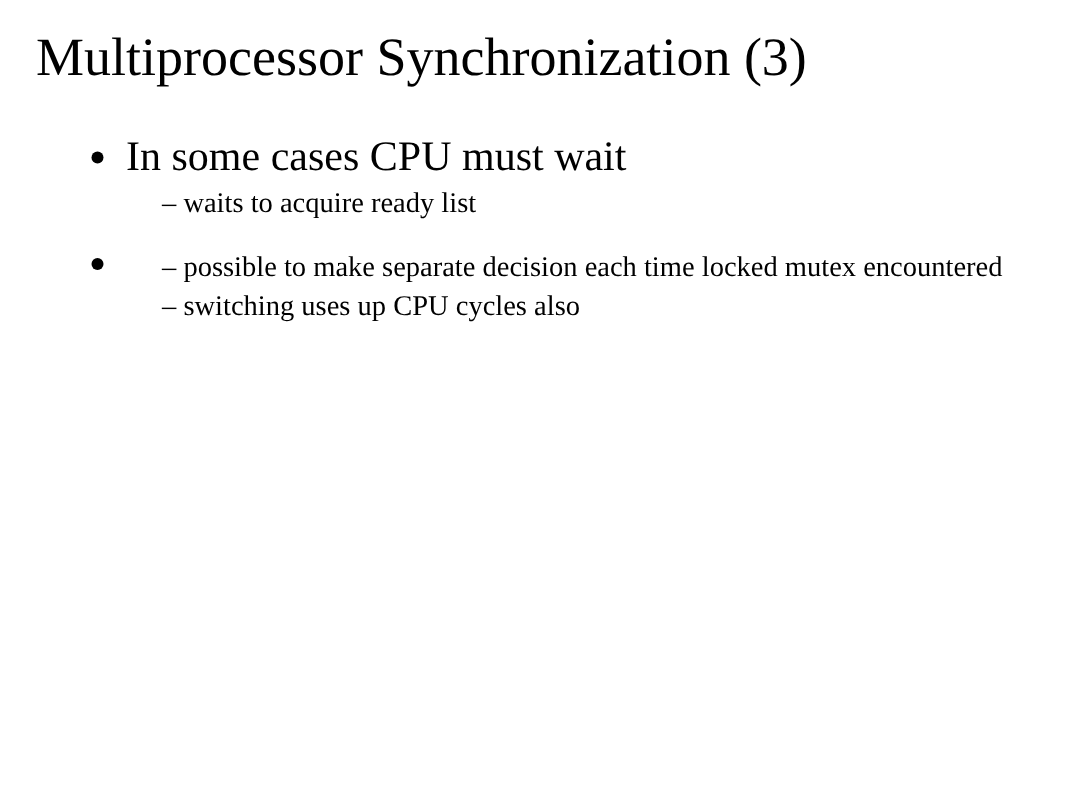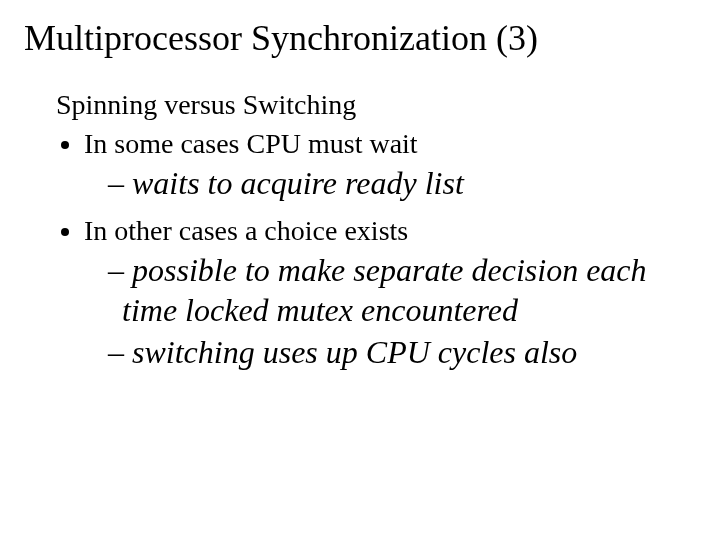--- a/index.html
+++ b/index.html
@@ -39,46 +39,43 @@
   ul.level1 > li {
     font-size: 28px;
     margin: 2px 2px 2px 0;
   }
   ul.level2 {
     list-style: none;
     margin: 2px 0 10px 0;
     padding-left: 24px;
   }
   ul.level2 > li {
-    font-size: 32px;
+    font-size: 19px;
     margin: 2px 0;
     text-indent: -14px;
     padding-left: 14px;
-    font-style: italic;
   }
   ul.level2 > li::before {
     content: "–\00a0";
   }
 </style>
 </head>
 <body>
 
 <div class="slide">
   <h1 class="title">Multiprocessor Synchronization (3)</h1>
   <div class="body">
-    <p class="intro">Spinning versus Switching</p>
     <ul class="level1">
       <li>
         <span>In some cases CPU must wait</span>
         <ul class="level2">
           <li>waits to acquire ready list</li>
         </ul>
       </li>
       <li>
-        <span>In other cases a choice exists</span>
         <ul class="level2">
           <li>possible to make separate decision each time locked mutex encountered</li>
           <li>switching uses up CPU cycles also</li>
         </ul>
       </li>
     </ul>
   </div>
 </div>
 
 </body></html>

